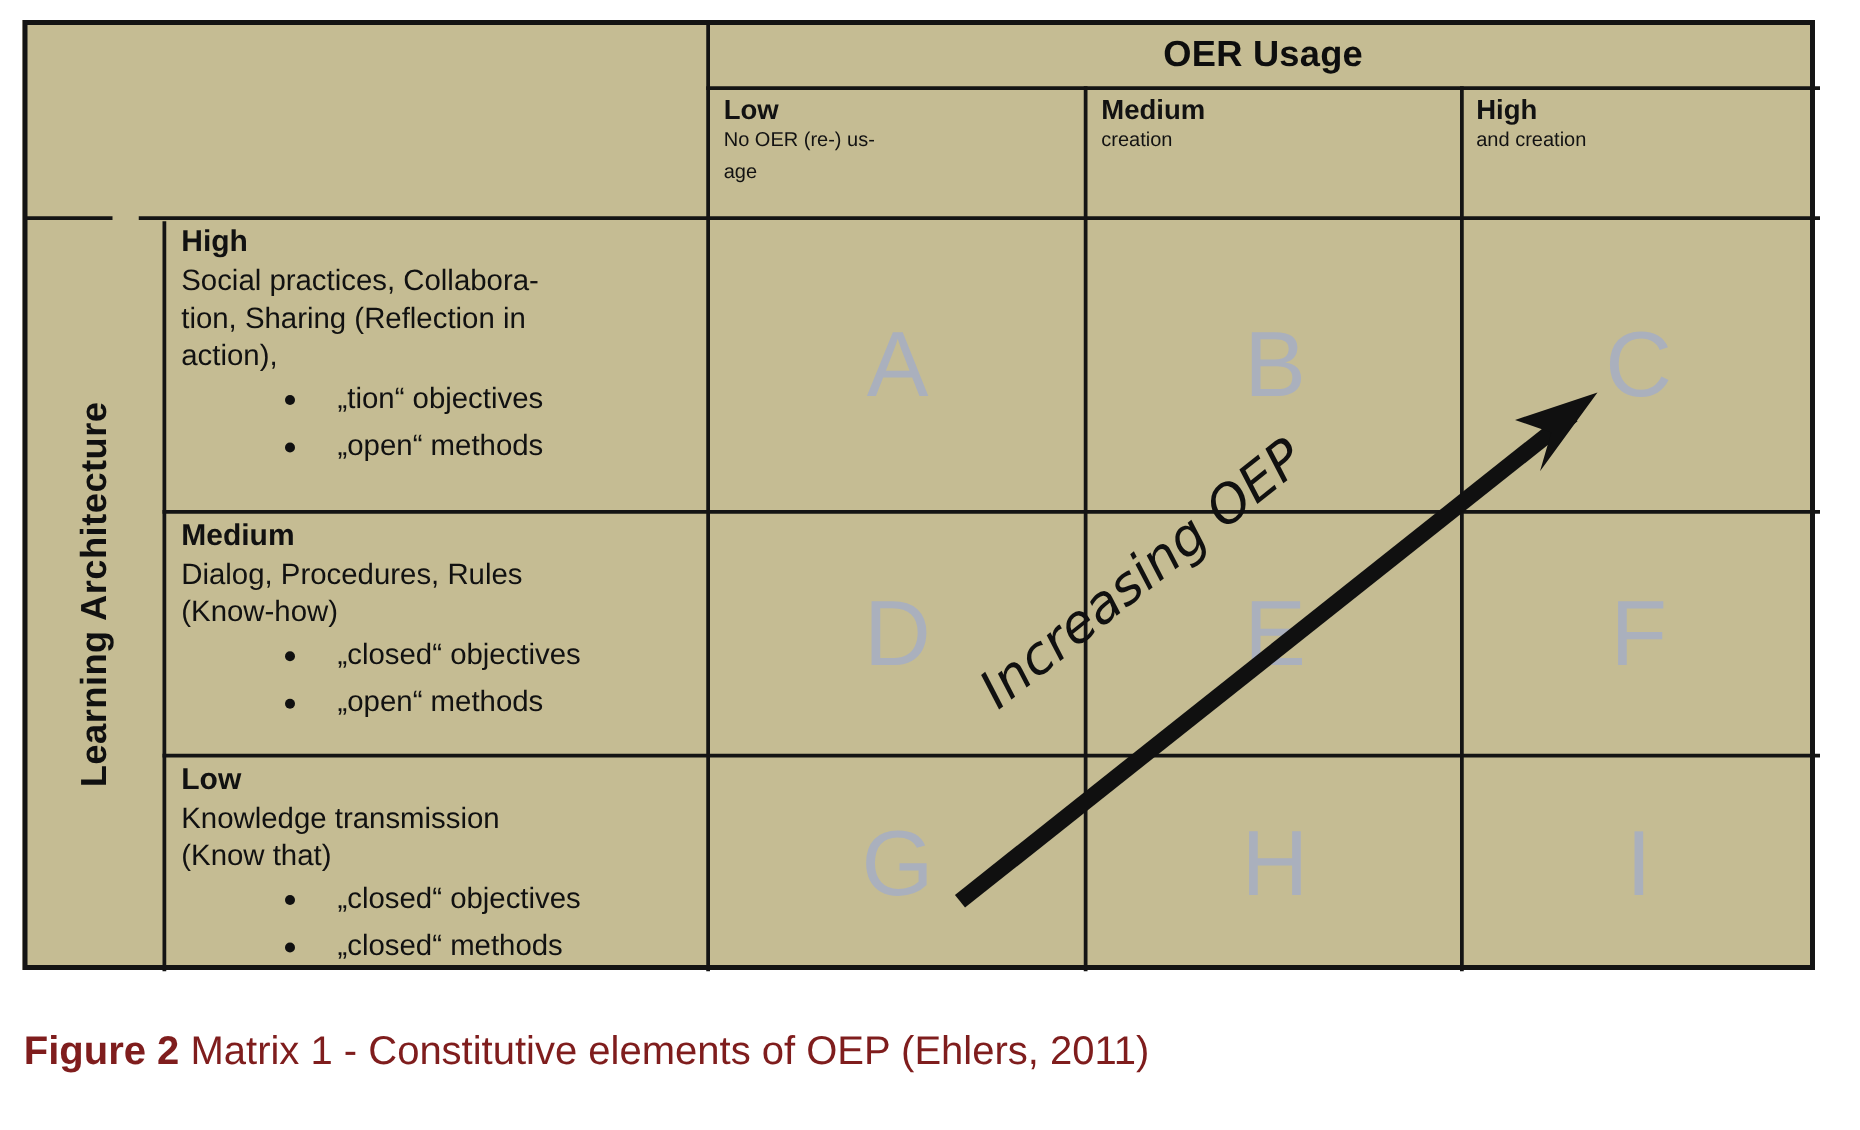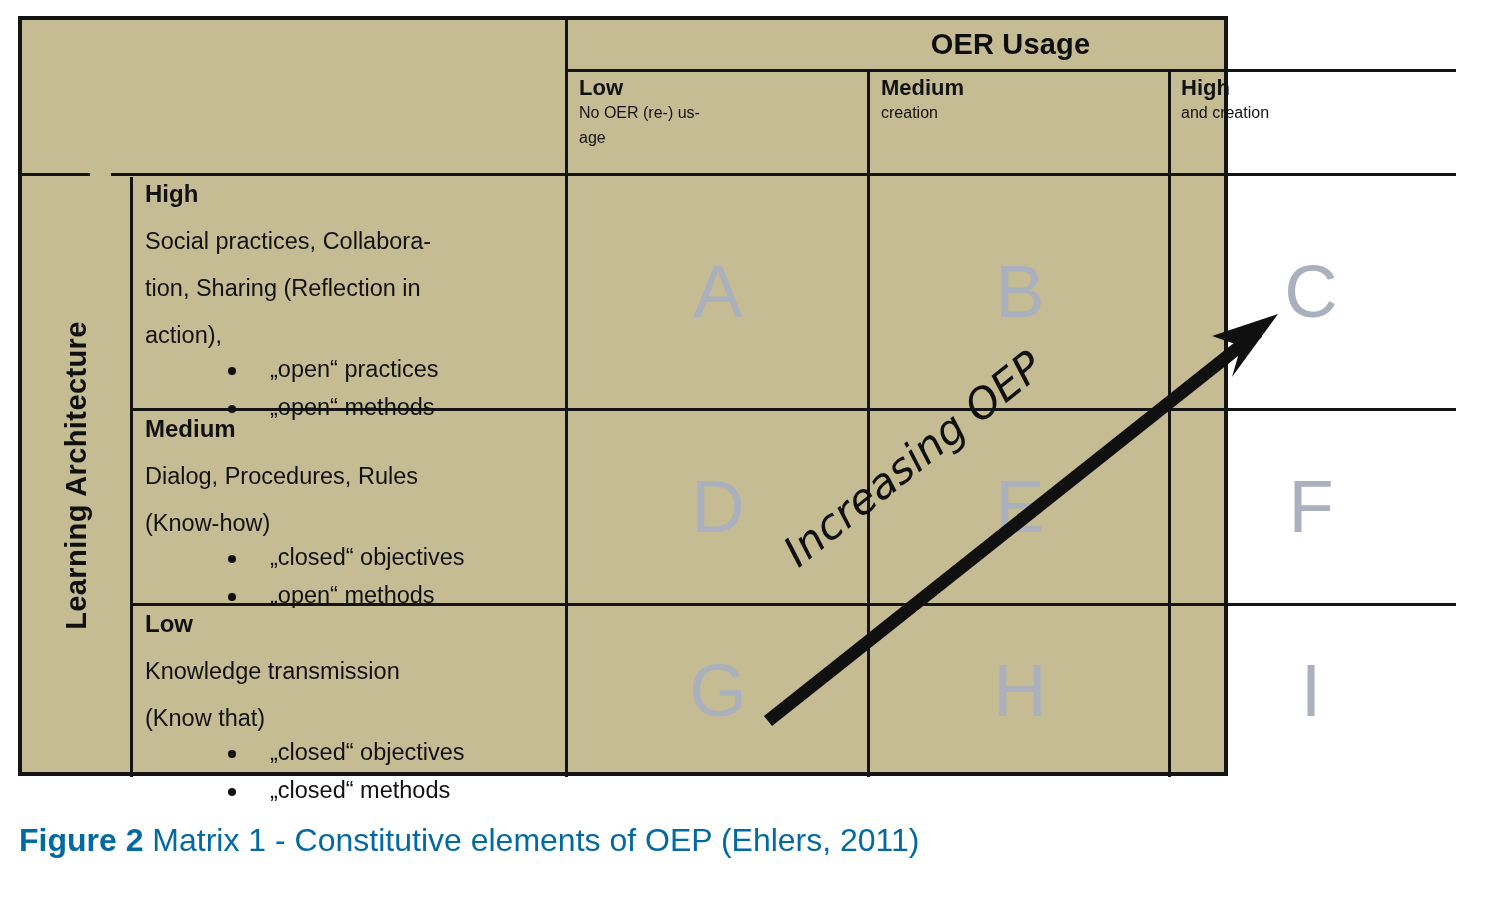--- a/index.html
+++ b/index.html
@@ -22,21 +22,21 @@
     top: 0;
     width: 1488px;
     height: 904px;
   }
 
   
   #matrix {
     position: absolute;
     left: 18px;
     top: 16px;
-    width: 1210px;
+    width: 1434px;
     height: 760px;
     background: #c5bc93;
     border: 4px solid #141414;
     box-sizing: border-box;
   }
 
   
   .vrule {
     position: absolute;
     width: 3px;
@@ -134,21 +134,20 @@
     color: #111111;
   }
   .row-desc .rd-title {
     font-weight: bold;
     display: block;
     font-size: 24px;
     line-height: 31px;
   }
   .row-desc .rd-desc {
     display: block;
-    margin-top: 17px;
   }
   .row-desc ul {
     list-style: none;
     margin: 0;
     padding: 0;
   }
   .row-desc li {
     position: relative;
     padding-left: 125px;
     line-height: 38px;
@@ -196,21 +195,21 @@
     pointer-events: none;
   }
 
   
   #caption {
     position: absolute;
     left: 19px;
     top: 820px;
     font-size: 32px;
     line-height: 40px;
-    color: #0369a1;
+    color: #7f1d1d;
     white-space: nowrap;
   }
   #caption .cap-label {
     font-weight: bold;
   }
 </style>
 </head>
 <body>
 
 <div id="figure">
@@ -251,21 +250,21 @@
     <div id="axis-label-cell">
       <div id="axis-label-text">Learning Architecture</div>
     </div>
 
     <div class="row-desc" id="row-desc-high">
       <span class="rd-title">High</span>
       <span class="rd-desc">Social practices, Collabora-</span>
       <span class="rd-desc">tion, Sharing (Reflection in</span>
       <span class="rd-desc">action),</span>
       <ul>
-        <li>„open“ practices</li>
+        <li>„tion“ objectives</li>
         <li>„open“ methods</li>
       </ul>
     </div>
 
     <div class="row-desc" id="row-desc-medium">
       <span class="rd-title">Medium</span>
       <span class="rd-desc">Dialog, Procedures, Rules</span>
       <span class="rd-desc">(Know-how)</span>
       <ul>
         <li>„closed“ objectives</li>

